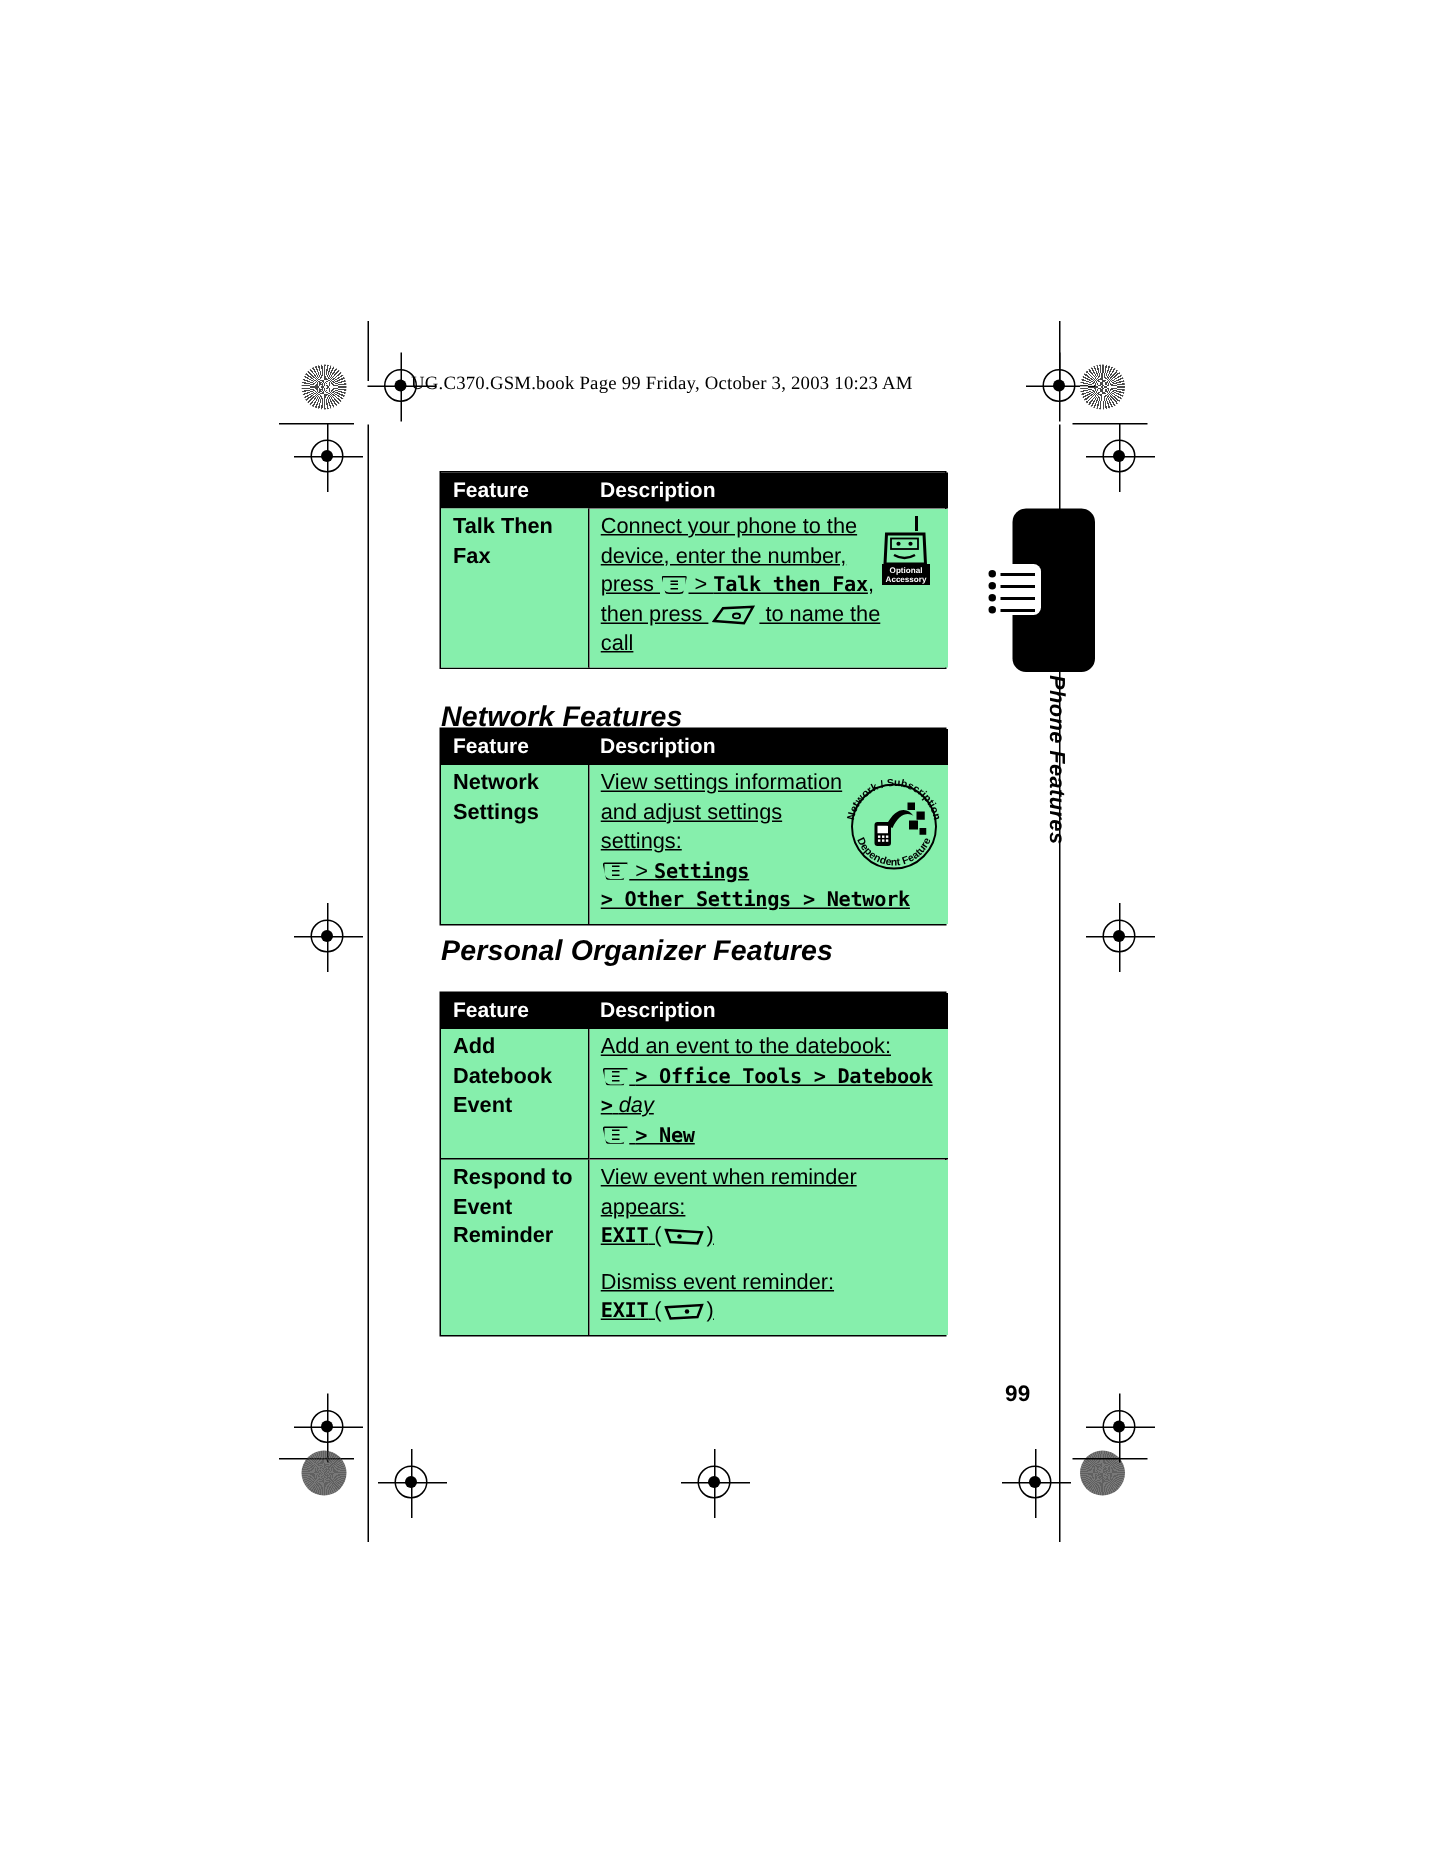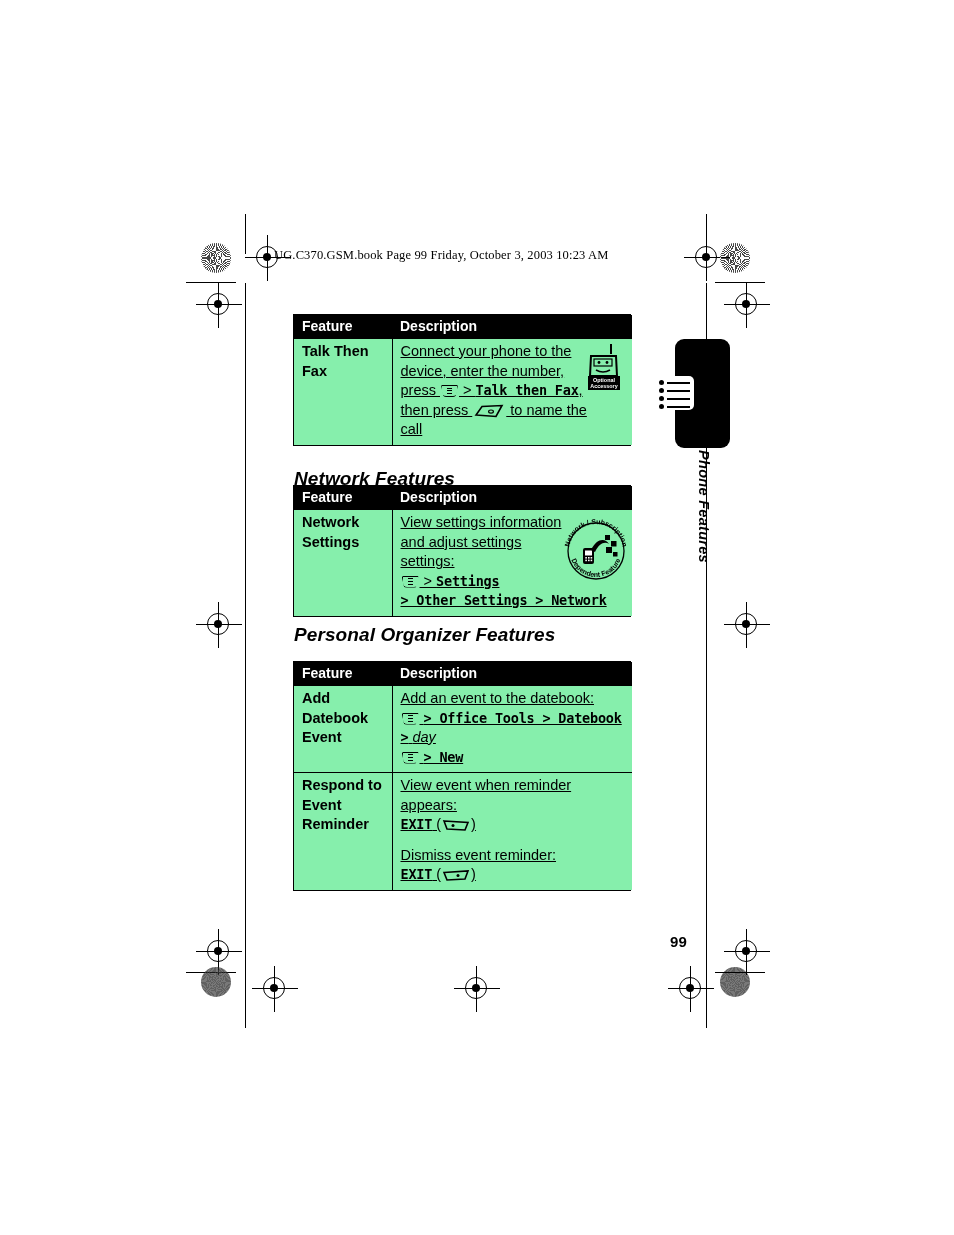--- a/index.html
+++ b/index.html
@@ -255,21 +255,20 @@
     white-space: nowrap;
   }
 
   .page-number {
     position: absolute;
     left: 670px;
     top: 921px;
     font-size: 15px;
     font-weight: bold;
     letter-spacing: .2px;
-    margin-top: 12px;
   }
 </style>
 </head>
 <body>
 
 <div class="halftone" style="left:201px; top:243px;"></div>
 <div class="reg-cross" style="left:245px; top:235px;">
   <div class="hbar"></div>
     <div class="vbar"></div>
     <div class="ring"></div>

